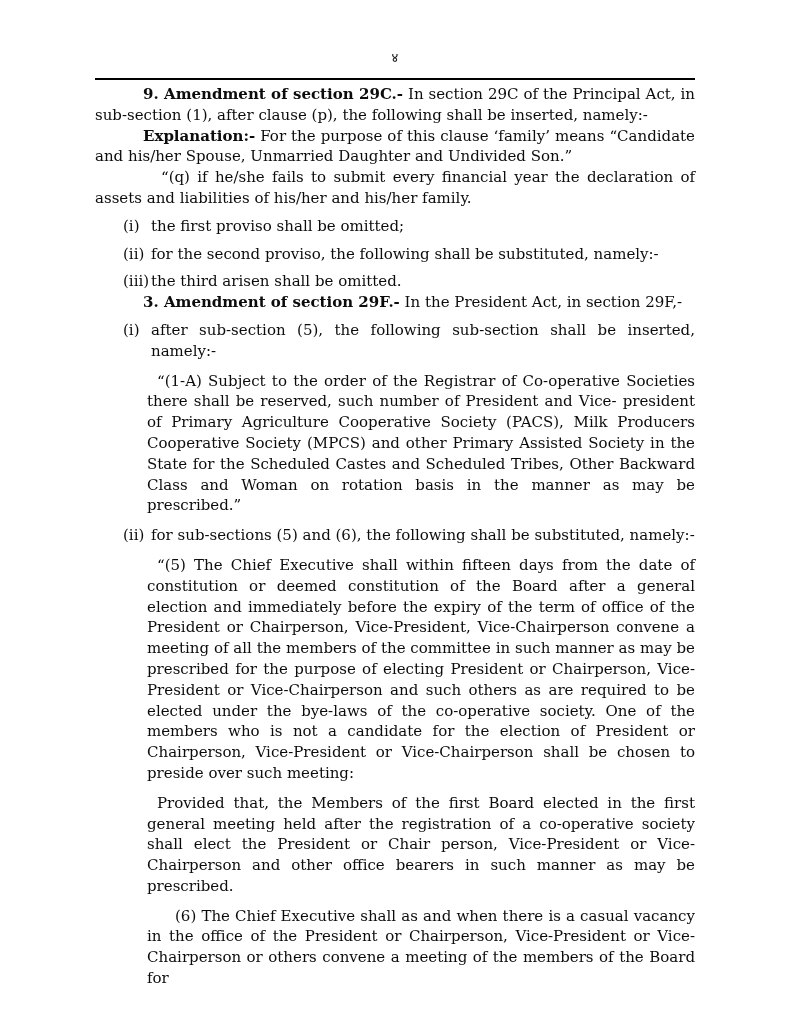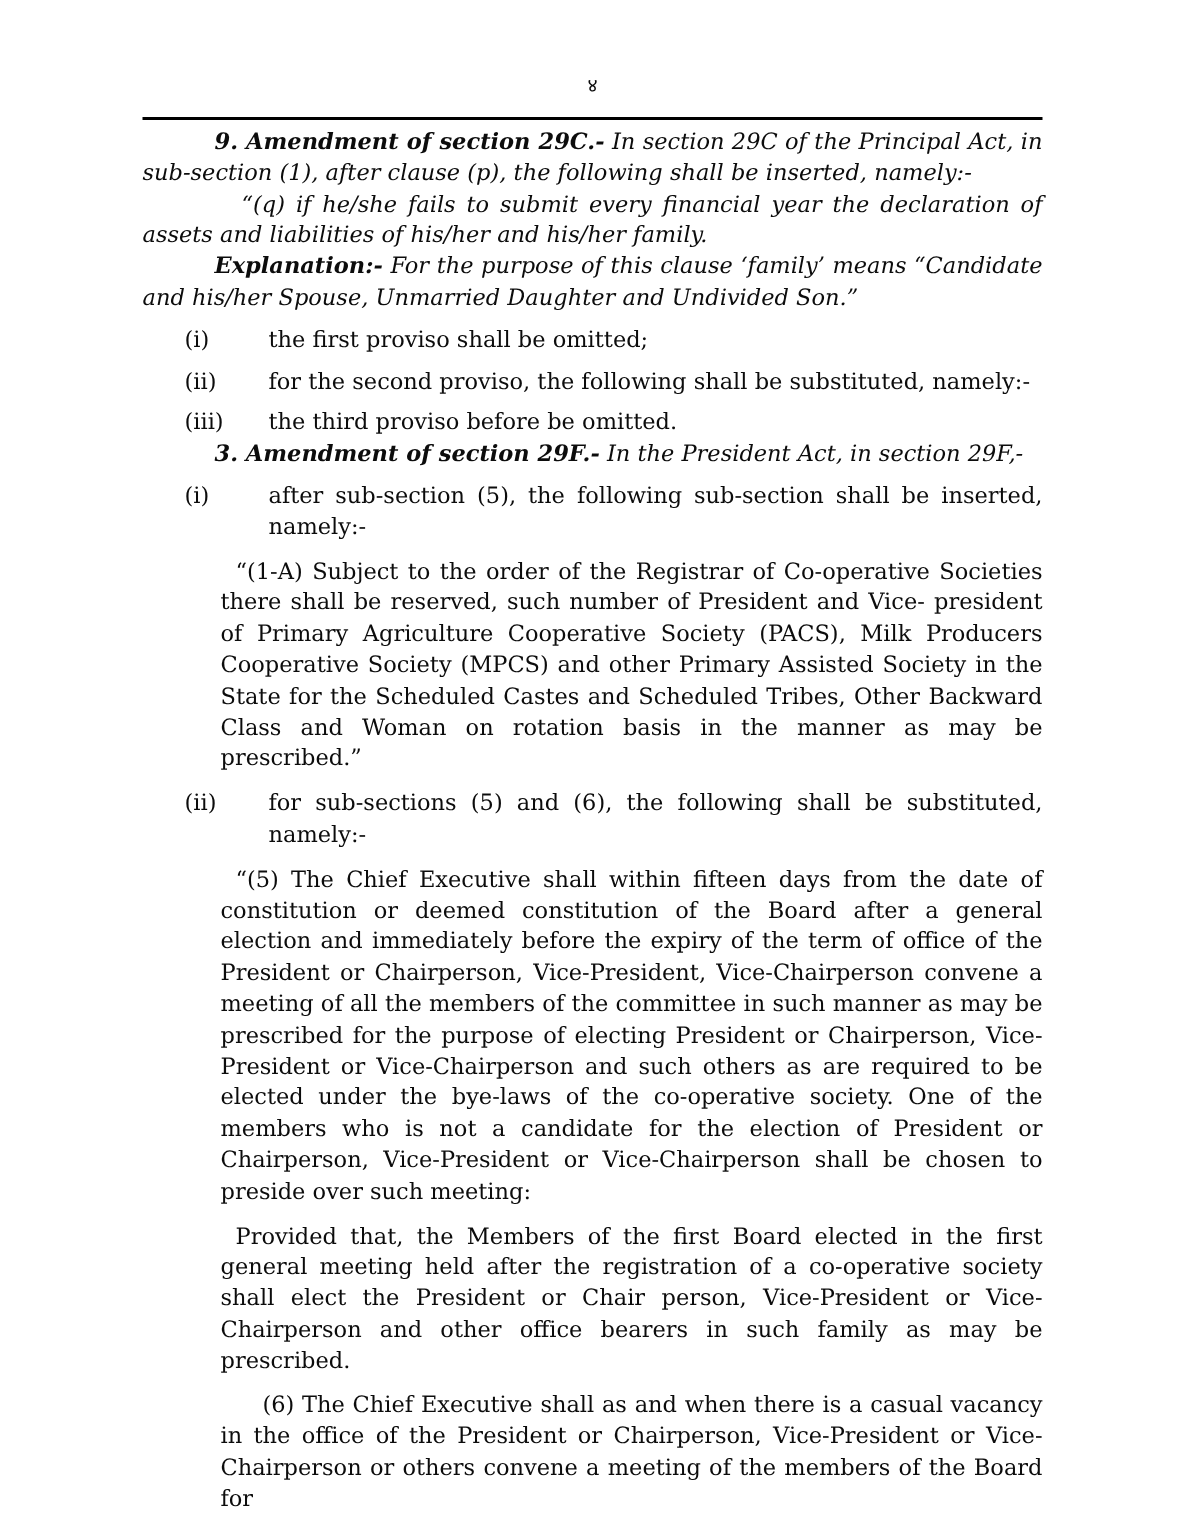--- a/index.html
+++ b/index.html
@@ -28,95 +28,93 @@
     margin-bottom: 12px;
   }
   .rule {
     border-top: 2px solid #000000;
     height: 0;
     margin: 0 0 4px 0;
   }
   p.para {
     margin: 0;
     text-align: justify;
-    font-style: italic;
   }
   .fi-48 { text-indent: 48px; }
   .fi-66 { text-indent: 66px; }
   .b { font-weight: bold; }
   .gap-14 { margin-top: 14px; }
   .gap-12 { margin-top: 12px; }
   .gap-16 { margin-top: 16px; }
   .list-item {
     position: relative;
     padding-left: 56px;
     margin-top: 7px;
   }
   .marker {
     position: absolute;
     left: 28px;
     top: 0;
   }
   .li-text {
     text-align: justify;
-    margin-left: 28px;
   }
   .quote {
     margin: 9px 0 9px 52px;
     text-align: justify;
     text-indent: 10px;
   }
   .quote.fi-28 { text-indent: 28px; }
   .quote.no-bottom { margin-bottom: 0; }
 </style>
 </head>
 <body>
 
 <div class="page">
 
   <div class="page-number">४</div>
 
   <div class="rule"></div>
 
   <p class="para fi-48"><span class="b">9. Amendment of section 29C.-</span> <span>In section 29C of the Principal Act, in sub-section (1), after clause (p), the following shall be inserted, namely:-</span></p>
 
+  <p class="para fi-48 gap-14"><span class="b">Explanation:-</span> <span>For the purpose of this clause ‘family’ means “Candidate and his/her Spouse, Unmarried Daughter and Undivided Son.”</span></p>
+
   <p class="para fi-66">“(q) if he/she fails to submit every financial year the declaration of assets and liabilities of his/her and his/her family.</p>
-
-  <p class="para fi-48 gap-14"><span class="b">Explanation:-</span> <span>For the purpose of this clause ‘family’ means “Candidate and his/her Spouse, Unmarried Daughter and Undivided Son.”</span></p>
 
 
   <div class="list-item">
     <span class="marker">(i)</span>
     <div class="li-text">the first proviso shall be omitted;</div>
   </div>
 
   <div class="list-item">
     <span class="marker">(ii)</span>
     <div class="li-text">for the second proviso, the following shall be substituted, namely:-</div>
   </div>
 
 
   <div class="list-item">
     <span class="marker">(iii)</span>
-    <div class="li-text">the third proviso before be omitted.</div>
+    <div class="li-text">the third arisen shall be omitted.</div>
   </div>
 
   <p class="para fi-48 gap-16"><span class="b">3. Amendment of section 29F.-</span> <span>In the President Act, in section 29F,-</span></p>
 
   <div class="list-item">
     <span class="marker">(i)</span>
     <div class="li-text">after sub-section (5), the following sub-section shall be inserted, namely:-</div>
   </div>
 
   <p class="quote">“(1-A) Subject to the order of the Registrar of Co-operative Societies there shall be reserved, such number of President and Vice- president of Primary Agriculture Cooperative Society (PACS), Milk Producers Cooperative Society (MPCS) and other Primary Assisted Society in the State for the Scheduled Castes and Scheduled Tribes, Other Backward Class and Woman on rotation basis in the manner as may be prescribed.”</p>
 
   <div class="list-item">
     <span class="marker">(ii)</span>
     <div class="li-text">for sub-sections (5) and (6), the following shall be substituted, namely:-</div>
   </div>
 
   <p class="quote no-bottom">“(5) The Chief Executive shall within fifteen days from the date of constitution or deemed constitution of the Board after a general election and immediately before the expiry of the term of office of the President or Chairperson, Vice-President, Vice-Chairperson convene a meeting of all the members of the committee in such manner as may be prescribed for the purpose of electing President or Chairperson, Vice-President or Vice-Chairperson and such others as are required to be elected under the bye-laws of the co-operative society. One of the members who is not a candidate for the election of President or Chairperson, Vice-President or Vice-Chairperson shall be chosen to preside over such meeting:</p>
 
-  <p class="quote no-bottom">Provided that, the Members of the first Board elected in the first general meeting held after the registration of a co-operative society shall elect the President or Chair person, Vice-President or Vice-Chairperson and other office bearers in such family as may be prescribed.</p>
+  <p class="quote no-bottom">Provided that, the Members of the first Board elected in the first general meeting held after the registration of a co-operative society shall elect the President or Chair person, Vice-President or Vice-Chairperson and other office bearers in such manner as may be prescribed.</p>
 
   <p class="quote fi-28 no-bottom">(6) The Chief Executive shall as and when there is a casual vacancy in the office of the President or Chairperson, Vice-President or Vice-Chairperson or others convene a meeting of the members of the Board for</p>
 
 </div>
 
 </body></html>

